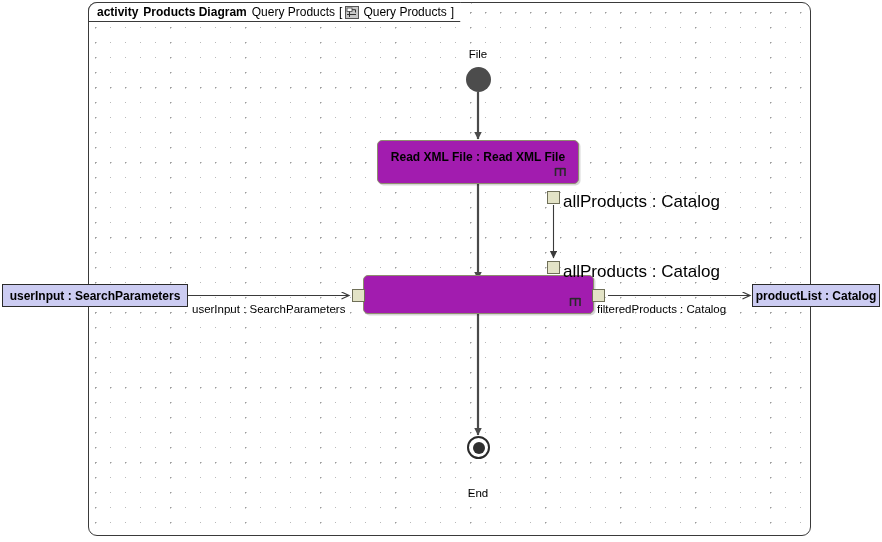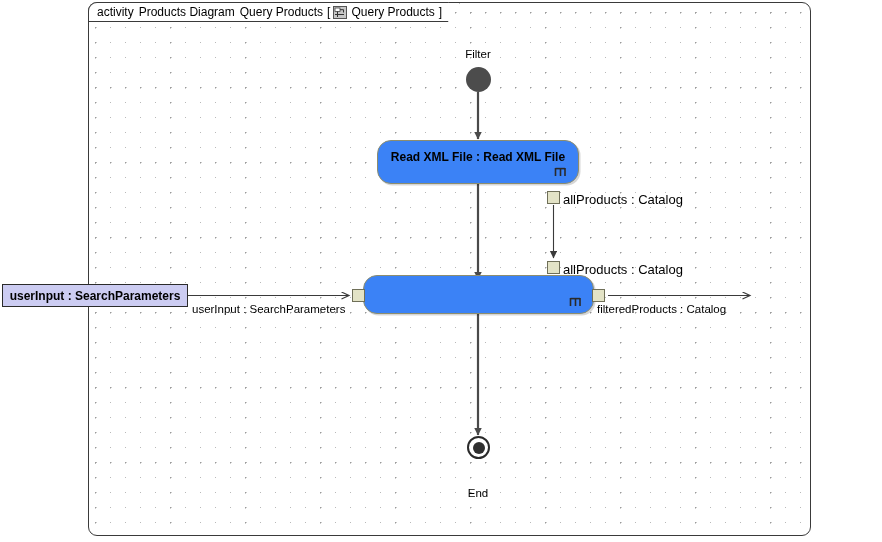--- a/index.html
+++ b/index.html
@@ -91,21 +91,21 @@
     border: 1px solid #3a3a3a;
     border-left: none;
     border-top-right-radius: 0;
     box-sizing: border-box;
     background: #ffffff;
     
     clip-path: polygon(0 0, 100% 0, 0 100%, 0 100%);
     border-bottom: none;
   }
   .hdr-kw {
-    font-weight: normal;
+    font-weight: bold;
     letter-spacing: 0px;
   }
   .hdr-name {
     margin-left: 5px;
   }
   .hdr-bracket {
     margin-left: 4px;
   }
   .hdr-icon {
     display: inline-block;
@@ -118,23 +118,23 @@
   }
   .hdr-icon svg { display:block; }
   .hdr-ref {
     margin-left: 0px;
   }
   .hdr-bracket2 { margin-left: 4px; }
 
   
   .node-action {
     position: absolute;
-    background: #3b82f6;
+    background: #a21caf;
     border: 1px solid #8d8d6e;
-    border-radius: 14px;
+    border-radius: 5px;
     box-sizing: border-box;
     box-shadow: 1.5px 1.5px 0 rgba(0,0,0,0.16);
     z-index: 3;
   }
   .node-action .action-label {
     position: absolute;
     left: 0; right: 0;
     top: 9px;
     text-align: center;
     font-size: 12px;
@@ -155,21 +155,21 @@
     position: absolute;
     width: 13px;
     height: 13px;
     background: #e3e3c6;
     border: 1px solid #6f6f58;
     box-sizing: border-box;
     z-index: 4;
   }
   .pin-label {
     position: absolute;
-    font-size: 13px;
+    font-size: 17px;
     color: #000000;
     white-space: nowrap;
     z-index: 4;
   }
 
   
   .param-node {
     position: absolute;
     background: #ccccf2;
     border: 1px solid #2b2b2b;
@@ -295,21 +295,21 @@
 
     <g>
       <line x1="188" y1="295.5" x2="349" y2="295.5" stroke="#3a3a3a" stroke-width="1.1" marker-end="url(#arrow-open)"></line>
     </g>
 
     <g>
       <line x1="608" y1="295.5" x2="750" y2="295.5" stroke="#3a3a3a" stroke-width="1.1" marker-end="url(#arrow-open)"></line>
     </g>
   </svg>
 
-  <div class="node-caption" style="left:448px; top:48px; width:60px;">Filter</div>
+  <div class="node-caption" style="left:448px; top:48px; width:60px;">File</div>
   <div id="start-node" style="left:466px; top:67px;"></div>
 
   <div class="node-action" style="left:377px; top:140px; width:202px; height:44px;">
     <div class="action-label">Read XML File : Read XML File</div>
     <svg class="rake-icon" viewBox="0 0 13 13">
       <line x1="1.5" y1="3" x2="1.5" y2="11" stroke="#2a2a2a" stroke-width="1.6"></line>
       <line x1="6.5" y1="3" x2="6.5" y2="11" stroke="#2a2a2a" stroke-width="1.6"></line>
       <line x1="11" y1="3" x2="11" y2="11" stroke="#2a2a2a" stroke-width="1.6"></line>
       <line x1="1.5" y1="3.6" x2="11" y2="3.6" stroke="#2a2a2a" stroke-width="1.6"></line>
     </svg>
@@ -331,20 +331,23 @@
   <div class="pin-label" style="left:563px; top:262px;">allProducts : Catalog</div>
 
   <div class="pin" style="left:352px; top:289px;"></div>
 
   <div class="pin" style="left:592px; top:289px;"></div>
 
   <div class="param-node" style="left:2px; top:284px; width:186px; height:23px;">
     <span>userInput : SearchParameters</span>
   </div>
 
+  <div class="param-node" style="left:752px; top:284px; width:128px; height:23px;">
+    <span>productList : Catalog</span>
+  </div>
 
   <div class="edge-label" style="left:192px; top:303px;">userInput : SearchParameters</div>
   <div class="edge-label" style="left:597px; top:303px;text-align:center;">filteredProducts : Catalog</div>
 
   <div id="end-node" style="left:467px; top:436px;"></div>
   <div class="node-caption" style="left:448px; top:487px; width:60px;">End</div>
 
 </div>
 
 </body></html>

